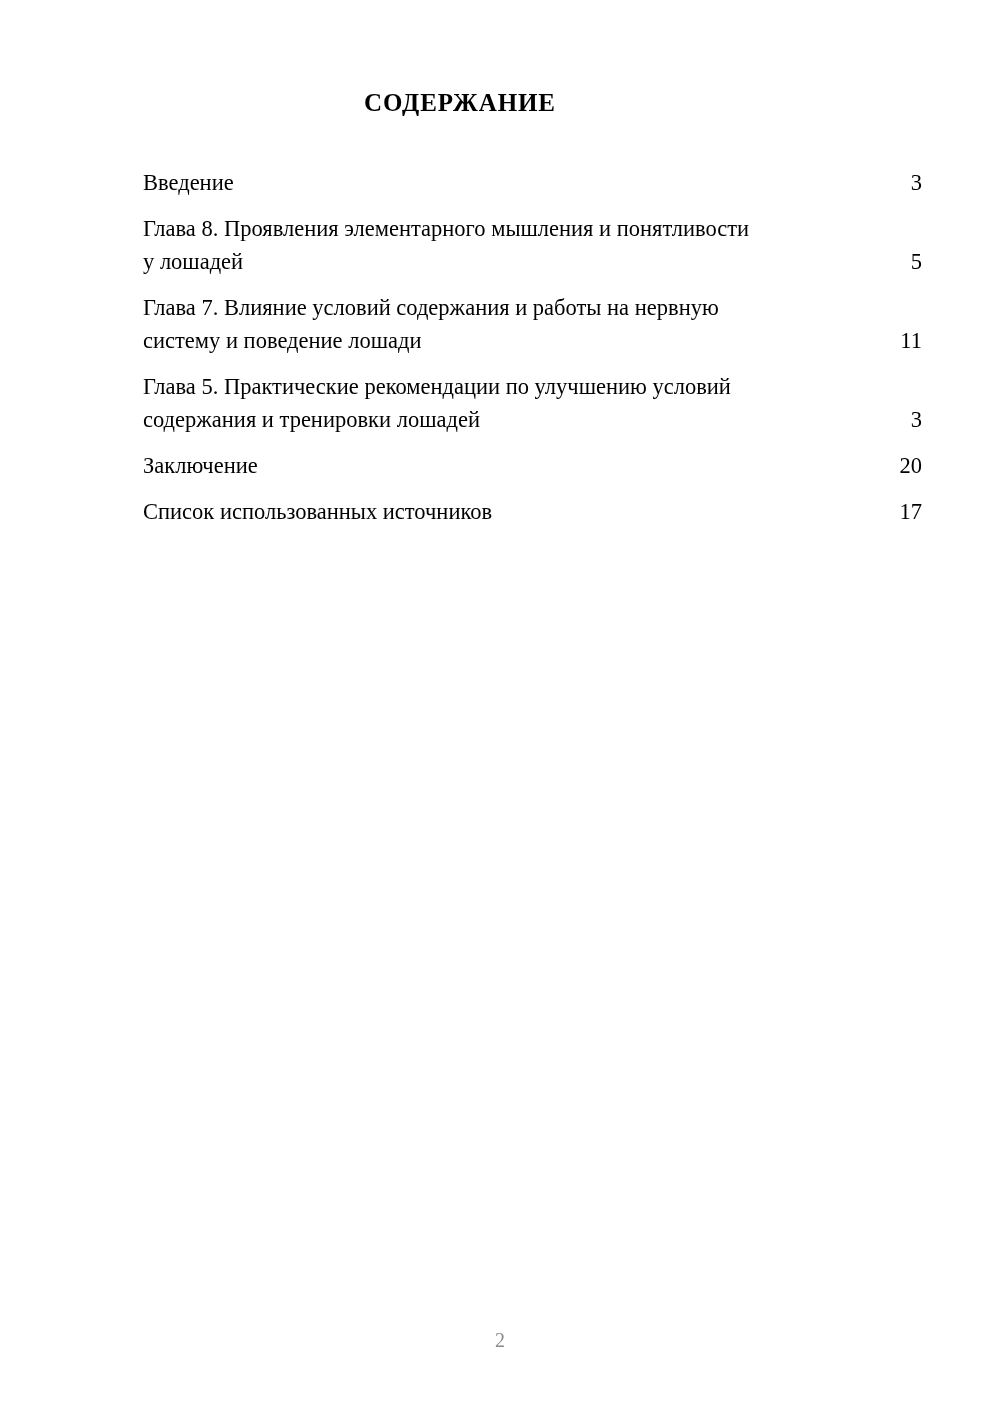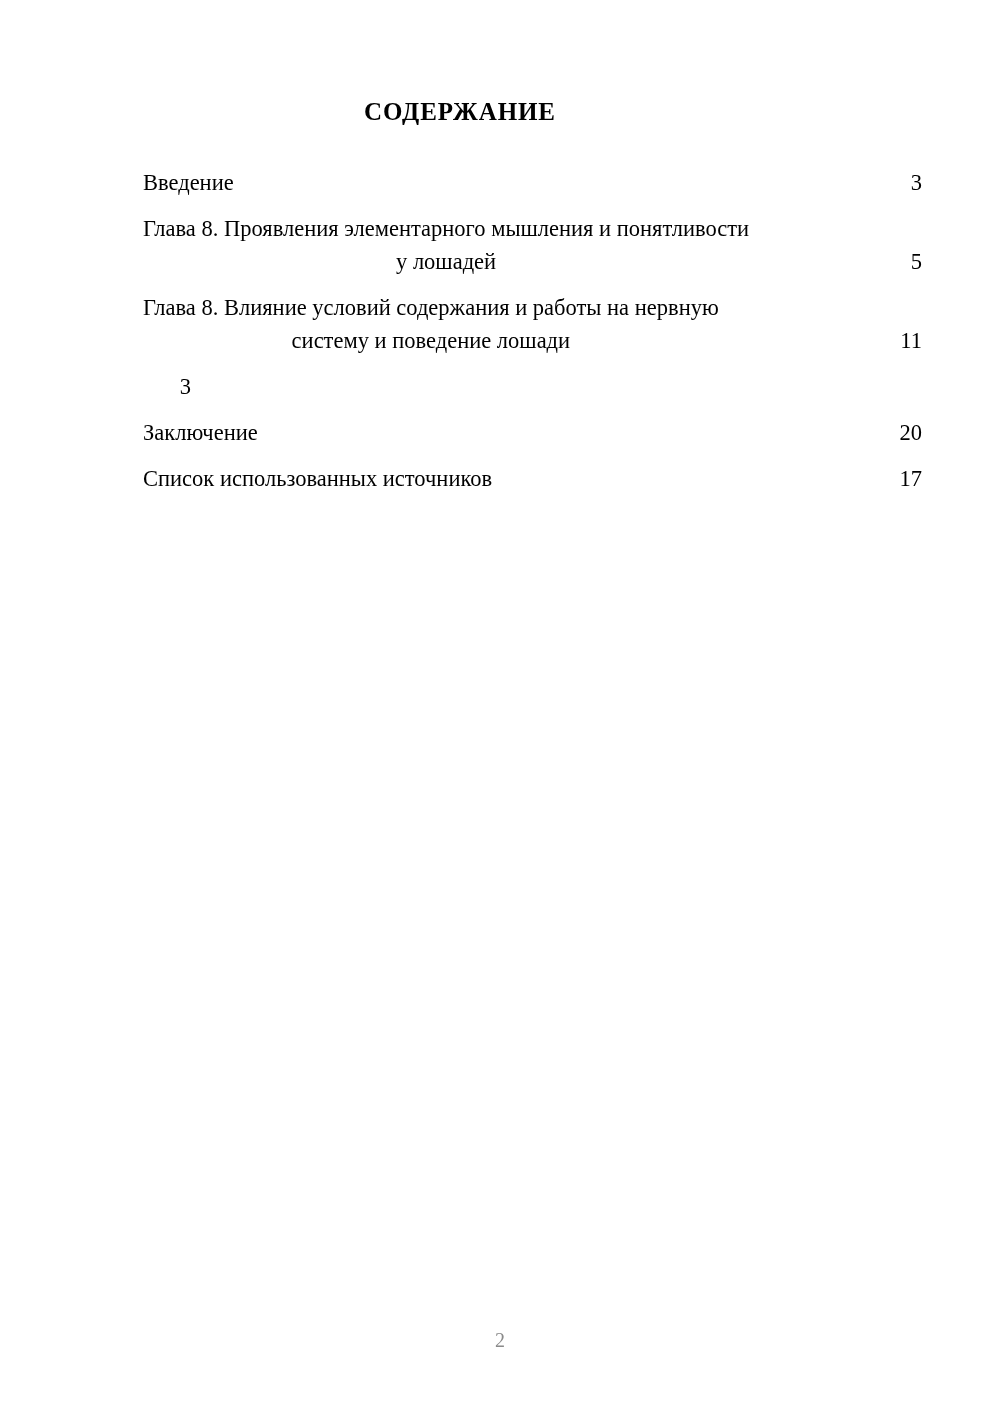--- a/index.html
+++ b/index.html
@@ -18,21 +18,21 @@
   }
   .page {
     position: absolute;
     inset: 0;
     background: #ffffff;
   }
 
   
   .doc-title {
     position: absolute;
-    top: 97px;
+    top: 88px;
     left: 0;
     width: 920px;
     text-align: center;
     font-size: 25px;
     font-weight: bold;
     letter-spacing: 0.9px;
     line-height: 1.2;
   }
 
   
@@ -50,21 +50,21 @@
     margin-bottom: 13px;
   }
   .toc-entry:last-child {
     margin-bottom: 16px;
   }
 
   .toc-label {
     font-size: 22.5px;
     line-height: 33px;
     max-width: 690px;
-    text-align: center;
+    text-align: left;
     white-space: pre-line;
   }
 
   .toc-page {
     font-size: 22.5px;
     line-height: 33px;
     text-align: right;
     min-width: 34px;
     flex: none;
     padding-left: 14px;
@@ -98,26 +98,28 @@
 
     <div class="toc-entry">
       <span class="toc-label">Глава 8. Проявления элементарного мышления и понятливости
 у лошадей</span>
       <span class="toc-page">5</span>
     </div>
 
 
 
     <div class="toc-entry">
-      <span class="toc-label">Глава 8. Влияние условий содержания и работы на нервную
+      <span class="toc-label">Глава 7. Влияние условий содержания и работы на нервную
 систему и поведение лошади</span>
       <span class="toc-page">11</span>
     </div>
 
     <div class="toc-entry">
+      <span class="toc-label">Глава 5. Практические рекомендации по улучшению условий
+содержания и тренировки лошадей</span>
       <span class="toc-page">3</span>
     </div>
 
     <div class="toc-entry">
       <span class="toc-label">Заключение</span>
       <span class="toc-page">20</span>
     </div>
 
     <div class="toc-entry">
       <span class="toc-label">Список использованных источников</span>

